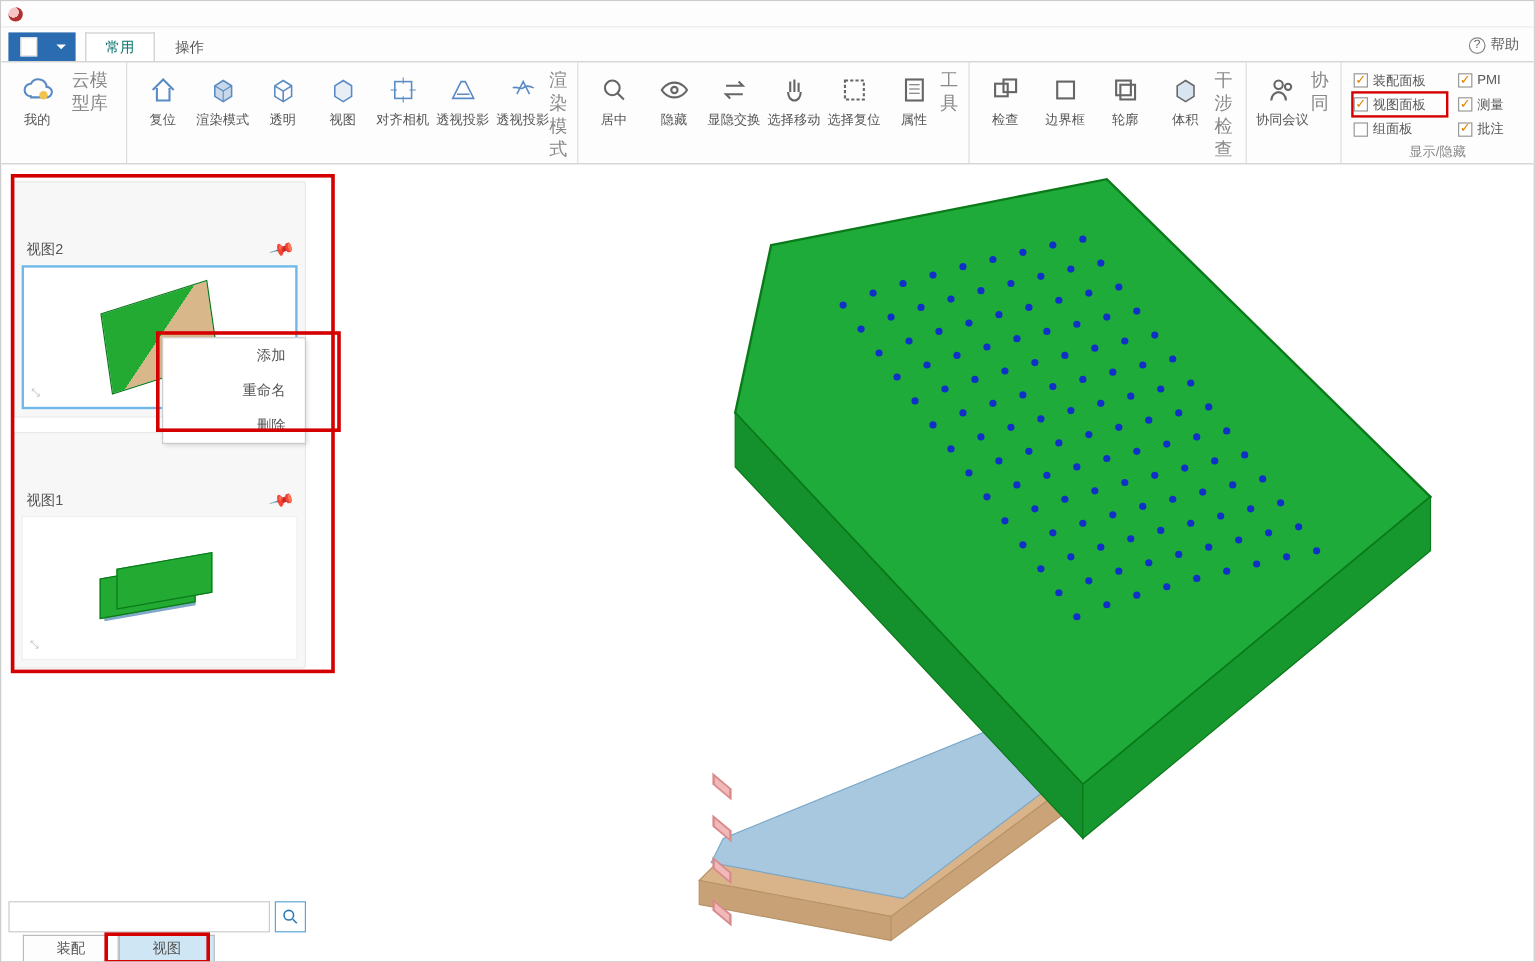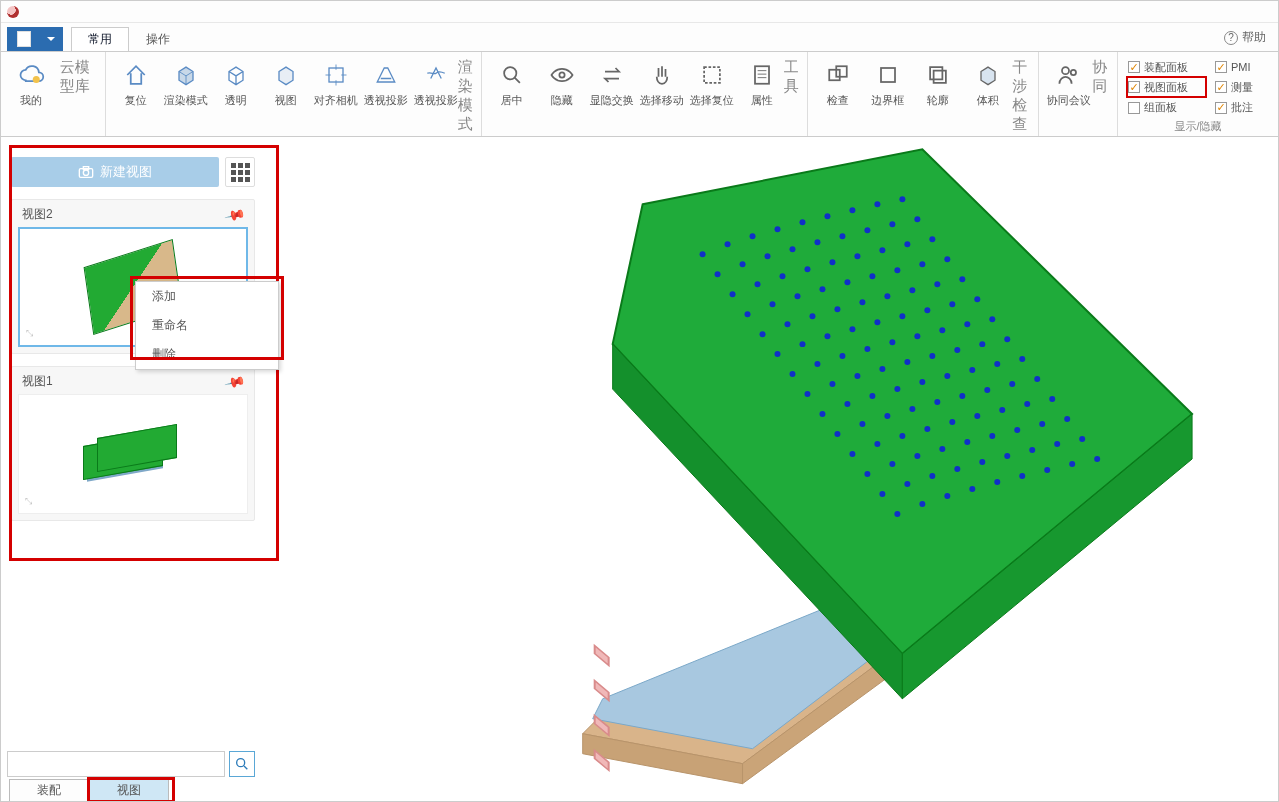--- a/index.html
+++ b/index.html
@@ -8,21 +8,21 @@
   
   .titlebar { height: 22px; background: #fdfdfd; border-bottom: 1px solid #e8e8e8; display:flex; align-items:center; padding-left:6px;}
   .app-logo { width:12px; height:12px; border-radius:50%; background: radial-gradient(circle at 35% 35%, #f4c4c4 40%, #b03030 42%); }
 
   
   .tabrow { height: 28px; display:flex; align-items:flex-end; background:#fdfdfd; padding-left:6px; position:relative;}
   .file-btn { width:56px; height:24px; background:#2b6cb0; color:#fff; font-size:12px; display:flex; align-items:center; justify-content:center; margin-right:8px; position:relative;}
   .file-btn::after { content:""; position:absolute; right:8px; top:10px; border-left:4px solid transparent; border-right:4px solid transparent; border-top:4px solid #fff;}
   .file-btn .page-icon { width:14px; height:16px; background:#fff; position:absolute; left:10px; border:1px solid #e0e0e0;}
   .tab { height:24px; padding:0 16px; font-size:12px; color:#555; display:flex; align-items:center; border:1px solid transparent; border-bottom:none; cursor:pointer;}
-  .tab.active { background:#fff; border-color:#ccc; color:#0f172a;}
+  .tab.active { background:#fff; border-color:#ccc; color:#0f766e;}
   .help-link { position:absolute; right:12px; top:6px; font-size:12px; color:#666; display:flex; align-items:center; gap:4px;}
   .help-icon { width:14px; height:14px; border:1px solid #888; border-radius:50%; display:flex; align-items:center; justify-content:center; font-size:10px;}
 
   
   .ribbon { height:86px; border-top:1px solid #ccc; border-bottom:1px solid #ccc; display:flex; background:#fdfdfd; position:relative;}
   .ribbon-group { display:flex; border-right:1px solid #ddd; padding:4px 8px 0 8px; }
   .ribbon-group .icons { display:flex; gap:6px; flex:1;}
   .ribbon-group .glabel { text-align:center; font-size:15px; color:#888; padding:2px 0;}
   .rbtn { display:flex; flex-direction:column; align-items:center; justify-content:flex-start; width:44px; font-size:11px; color:#555; cursor:pointer; padding-top:4px;}
   .rbtn .ricon { width:30px; height:30px; display:flex; align-items:center; justify-content:center; margin-bottom:2px;}
@@ -41,36 +41,36 @@
   .sidepanel { position:absolute; left:6px; top:144px; width:252px; bottom:0; display:flex; flex-direction:column;}
   .sidepanel .inner-highlight { position:absolute; left:2px; top:0; width:270px; height:416px; border:3px solid #d40000; pointer-events:none; z-index:50;}
 
   .newview-row { display:flex; height:30px; margin:12px 4px 6px 4px; gap:6px;}
   .newview-btn { flex:1; background:#a8cde8; color:#fff; font-size:13px; display:flex; align-items:center; justify-content:center; border-radius:2px; gap:6px;}
   .grid-btn { width:30px; height:30px; display:flex; align-items:center; justify-content:center; border:1px solid #ddd; border-radius:2px;}
   .grid-dots { display:grid; grid-template-columns:repeat(3,5px); grid-template-rows:repeat(3,5px); gap:2px;}
   .grid-dots span { background:#555; }
 
   .viewcard { margin:6px 4px; background:#f7f7f7; border:1px solid #e8e8e8; border-radius:2px; padding:2px;}
-  .viewcard .hdr { display:flex; justify-content:space-between; align-items:center; padding:4px 8px; font-size:12px; color:#555;}
+  .viewcard .hdr { display:flex; justify-content:space-between; align-items:flex-start; padding:4px 8px; font-size:12px; color:#555;margin-top:42px;}
   .pin { font-size:14px; color:#666; transform:rotate(30deg);}
   .thumb { height:120px; margin:0 4px 4px 4px; background:#fff; border:1px solid #eee; position:relative; display:flex; align-items:center; justify-content:center;}
   .viewcard.active .thumb { border:2px solid #6fb8e8;}
 
-  .ctx-menu { position:absolute; left:128px; top:136px; width:144px; background:#fff; border:1px solid #ccc; box-shadow:2px 2px 4px rgba(0,0,0,.15); z-index:60;}
+  .ctx-menu { position:absolute; left:128px; top:136px; width:120px; background:#fff; border:1px solid #ccc; box-shadow:2px 2px 4px rgba(0,0,0,.15); z-index:60;text-align:right;}
   .ctx-menu .mi { padding:6px 16px; font-size:12px; color:#555; cursor:pointer;}
   .ctx-menu-highlight { position:absolute; left:123px; top:131px; width:154px; height:84px; border:3px solid #d40000; z-index:70; pointer-events:none;}
 
   
   .search-row { position:absolute; bottom:24px; left:6px; width:248px; height:26px; display:flex; gap:4px;}
   .search-row input { flex:1; border:1px solid #ccc; padding:0 6px; font-size:12px;}
   .search-btn { width:26px; height:26px; border:1px solid #5aa7d6; display:flex; align-items:center; justify-content:center; color:#2b7bb9;}
 
   
-  .bottom-tabs { position:absolute; bottom:0; left:8px; height:22px; display:flex;text-align:center;}
+  .bottom-tabs { position:absolute; bottom:0; left:18px; height:22px; display:flex;text-align:center;}
   .btab { width:80px; border:1px solid #bbb; border-bottom:none; font-size:12px; color:#555; display:flex; align-items:center; justify-content:center; background:#fdfdfd;}
   .btab.active { background:#cfe7f5;}
   .btab-highlight { position:absolute; left:86px; bottom:-2px; width:88px; height:26px; border:3px solid #d40000; pointer-events:none;}
 
   
   .viewport { position:absolute; left:282px; right:6px; top:142px; bottom:6px; background:#fff;}
 
   
   .thumb-block1 { width:90px; height:70px; background:linear-gradient(135deg,#22aa33 50%, #d8b88a 50%); transform:skewY(-10deg) rotate(-8deg); border:1px solid #0a7a1a;}
   .thumb-block2 { width:100px; height:50px; position:relative;}
@@ -320,43 +320,20 @@
           <span>批注</span>
         </label>
     </div>
     <div class="glabel">显示/隐藏</div>
   </div>
 </div>
 
 <div class="sidepanel">
   <div class="inner-highlight"></div>
 
-  <div class="newview-row">
-    <div class="newview-btn">
-      <svg width="16" height="14" viewBox="0 0 24 20">
-          <rect x="2" y="5" width="20" height="13" rx="2" fill="none" stroke="#fff" stroke-width="2"></rect>
-          <circle cx="12" cy="11" r="4" fill="none" stroke="#fff" stroke-width="2"></circle>
-          <rect x="8" y="2" width="8" height="4" fill="none" stroke="#fff" stroke-width="2"></rect>
-        </svg>
-      <span>新建视图</span>
-    </div>
-    <div class="grid-btn">
-      <div class="grid-dots">
-          <span></span>
-          <span></span>
-          <span></span>
-          <span></span>
-          <span></span>
-          <span></span>
-          <span></span>
-          <span></span>
-          <span></span>
-        </div>
-    </div>
-  </div>
 
   <div class="viewcard active">
     <div class="hdr">
         <span>视图2</span>
         <span class="pin">📌</span>
       </div>
     <div class="thumb">
       <div class="thumb-block1"></div>
       <div class="axis-mark">⤡</div>
     </div>

